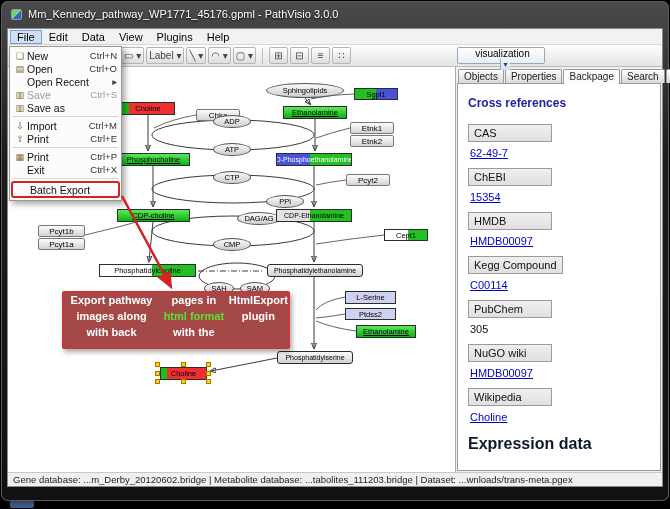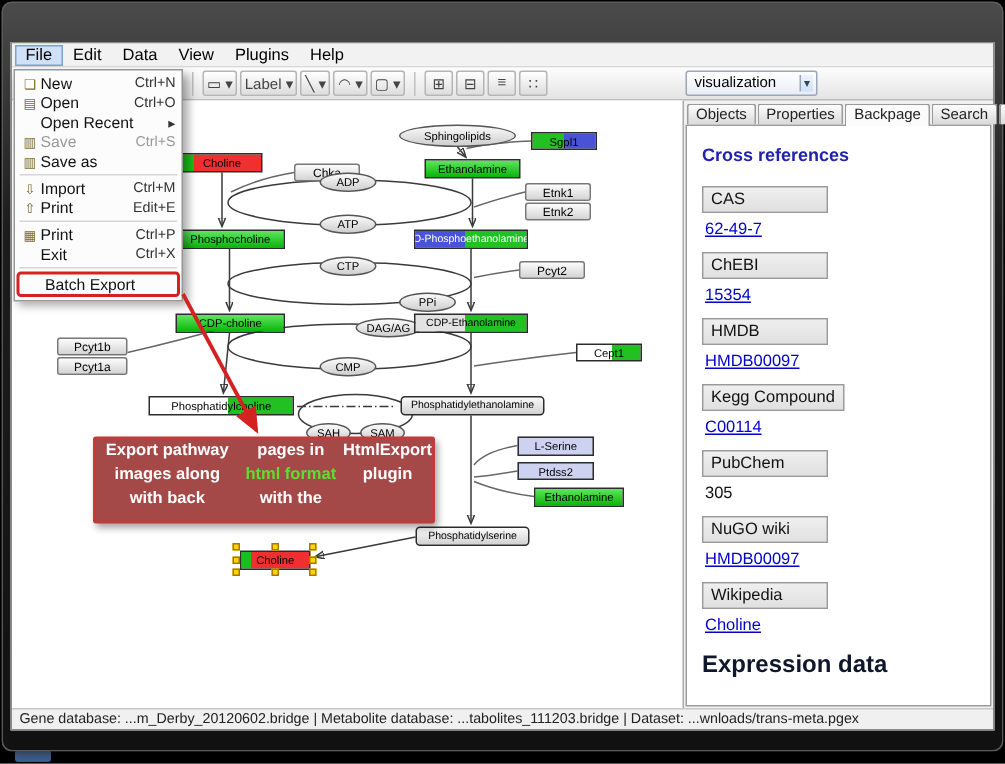--- a/index.html
+++ b/index.html
@@ -25,41 +25,41 @@
 
   
   .toolbar { position:relative; height:22px; background:linear-gradient(#fdfdfd,#e4e4e4);
     border-bottom:1px solid #bbb; display:flex; align-items:center; gap:3px;
     padding-left:4px; font-size:10px; }
   .tb-btn { height:17px; min-width:19px; border:1px solid #b5b5b5; border-radius:2px;
     background:linear-gradient(#fff,#ddd); font-size:10px; color:#444;
     display:inline-flex; align-items:center; justify-content:center; gap:1px; padding:0 2px; }
   .tb-label { margin:0 2px 0 6px; color:#222; }
   .combo { height:17px; border:1px solid #9aa7b8; background:linear-gradient(#fff,#e8edf5);
-    display:inline-flex; align-items:center; font-size:10px; padding:0 2px 0 5px; border-radius:2px; }
+    display:inline-flex; align-items:center; font-size:10px; padding:0 2px 0 5px; border-radius:2px;flex-direction:column; }
   .combo .caret { margin-left:5px; font-size:8px; color:#345;
     border-left:1px solid #9aa7b8; padding:1px 2px; background:linear-gradient(#eef3fb,#cfe0f7); }
   .tb-sep { width:1px; height:16px; background:#c0c0c0; margin:0 3px; }
   .viz { position:absolute; left:449px; top:2px; width:88px; justify-content:space-between; }
 
   
   .main { flex:1; display:flex; min-height:0; }
   .canvas { position:relative; flex:1; background:#fff; border-right:1px solid #aaa; overflow:hidden; }
   #edges { position:absolute; left:0; top:0; }
   #edges ellipse, #edges path { fill:none; stroke:#3a3a3a; stroke-width:1; }
   #edges path.dash { stroke-dasharray:6 2 1 2; }
   #edges path.thin { stroke:#666; }
 
   .node { position:absolute; display:flex; align-items:center; justify-content:center;
     font-size:7.5px; color:#000; border:1px solid #2c2c2c; background:#fff;
     white-space:nowrap; overflow:hidden; z-index:2; cursor:default; }
   .kind-gene { background:linear-gradient(#fcfcfc,#d4d4d4); border-color:#777; border-radius:2px; font-size:8px; }
   .kind-oval { background:linear-gradient(#fafafa,#cecece); border-radius:50%; border-color:#555; }
   .kind-gray { background:linear-gradient(#fafafa,#d2d2d2); border-radius:3px; }
-  .kind-green { background:linear-gradient(#5fe65f,#0bb40b); }
+  .kind-green { background:linear-gradient(#5fe65f,#0bb40b);text-decoration:underline; }
   .kind-red { background:linear-gradient(to right,#18c018 0 14%,#f03030 14%); }
   .kind-blue-green { background:linear-gradient(to right,#4953d8 0 45%,#23c023 45%); color:#fff; }
   .kind-gray-green { background:linear-gradient(to right,#e2e2e2 0 45%,#23c023 45%); }
   .kind-white-green { background:linear-gradient(to right,#ffffff 0 55%,#23c023 55%); }
   .kind-green-blue { background:linear-gradient(to right,#23c023 0 50%,#4953d8 50%); }
   .kind-lavender { background:#ccd2f0; }
   .handle { position:absolute; width:5px; height:5px; background:#ffd500;
     border:1px solid #aa7700; z-index:4; }
 
   
@@ -106,20 +106,24 @@
   .frag { position:absolute; left:10px; bottom:1px; width:24px; height:8px;
     background:linear-gradient(#7da7dd,#3f6fb5); border-radius:2px; }
 </style>
 </head>
 <body>
 
 <div class="screen">
   <div class="frag"></div>
 
   <div class="window">
+    <div class="titlebar">
+      <span class="app-icon"></span>
+      <span>Mm_Kennedy_pathway_WP1771_45176.gpml - PathVisio 3.0.0</span>
+    </div>
 
     <div class="app">
       <div class="menubar" id="menubar">
           <span class="menu-item open">File</span>
           <span class="menu-item">Edit</span>
           <span class="menu-item">Data</span>
           <span class="menu-item">View</span>
           <span class="menu-item">Plugins</span>
           <span class="menu-item">Help</span>
         </div>
@@ -296,21 +300,21 @@
           </div>
           <div class="menu-sep"></div>
           <div class="fm-item">
             <span class="fm-icon">⇩</span>
             <span class="fm-label">Import</span>
             <span class="fm-short">Ctrl+M</span>
           </div>
           <div class="fm-item">
             <span class="fm-icon">⇧</span>
             <span class="fm-label">Print</span>
-            <span class="fm-short">Edit+E</span>
+            <span class="fm-short">Ctrl+E</span>
           </div>
           <div class="menu-sep"></div>
           <div class="fm-item">
             <span class="fm-icon">▦</span>
             <span class="fm-label">Print</span>
             <span class="fm-short">Ctrl+P</span>
           </div>
           <div class="fm-item">
             <span class="fm-icon"></span>
             <span class="fm-label">Exit</span>

